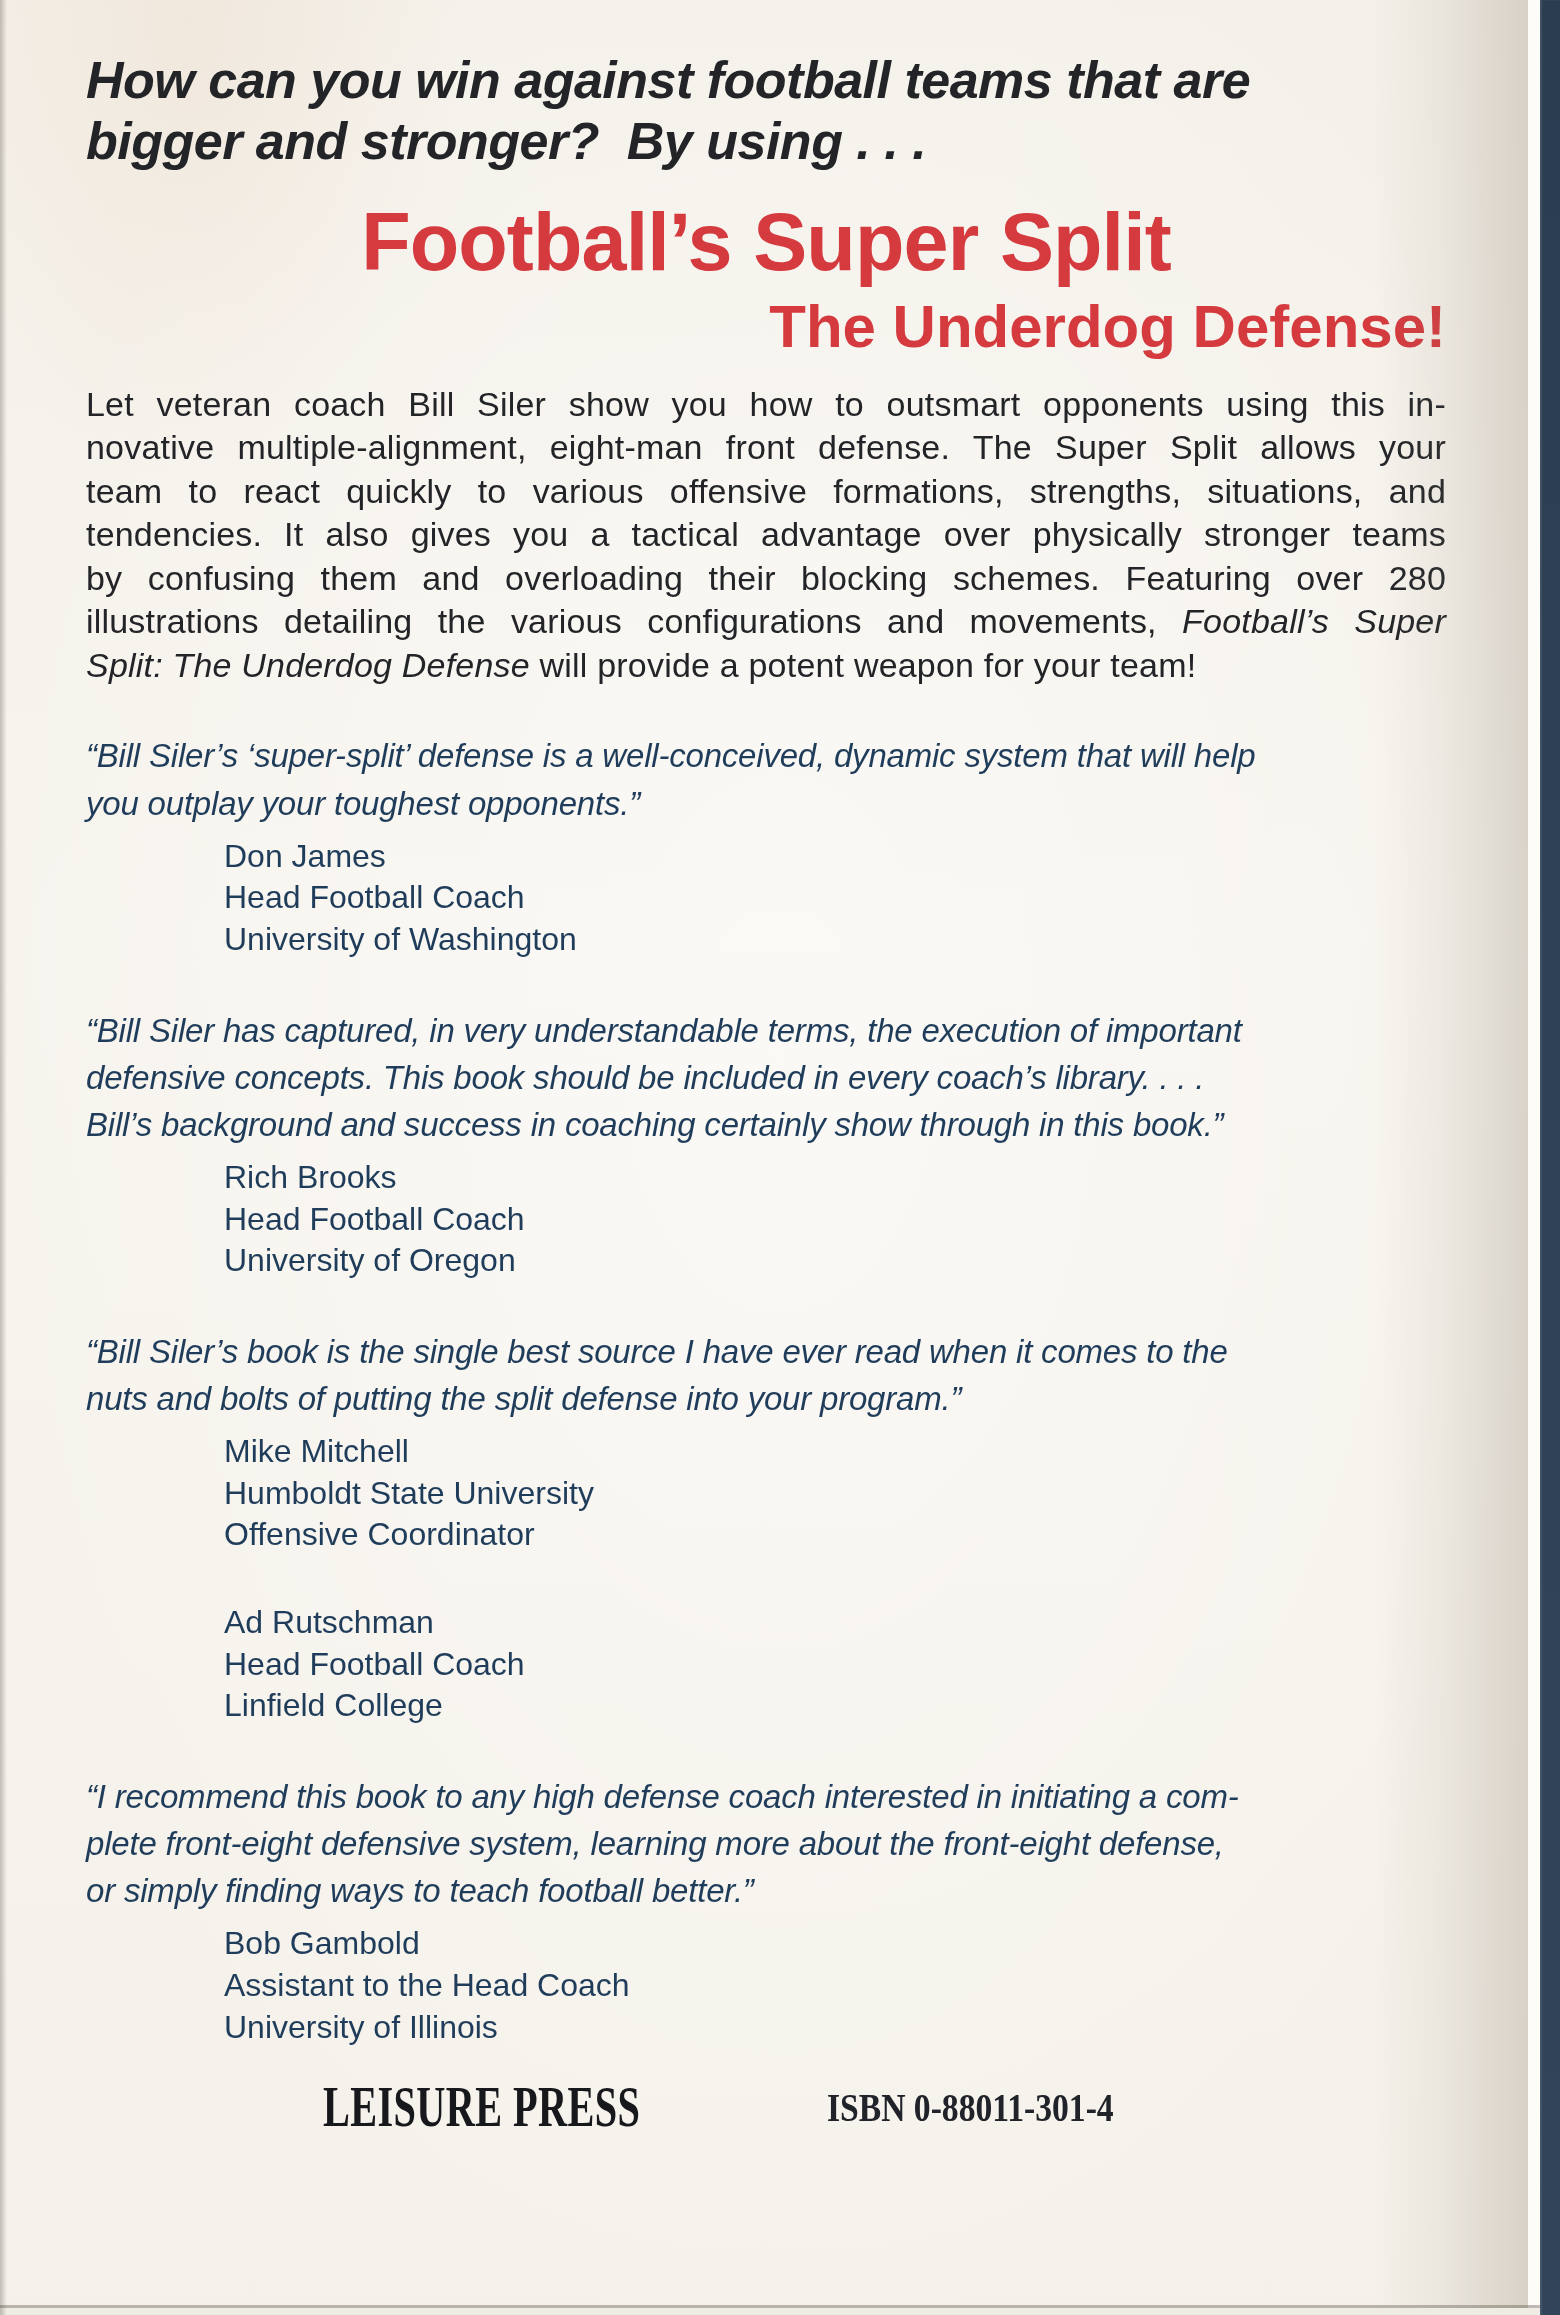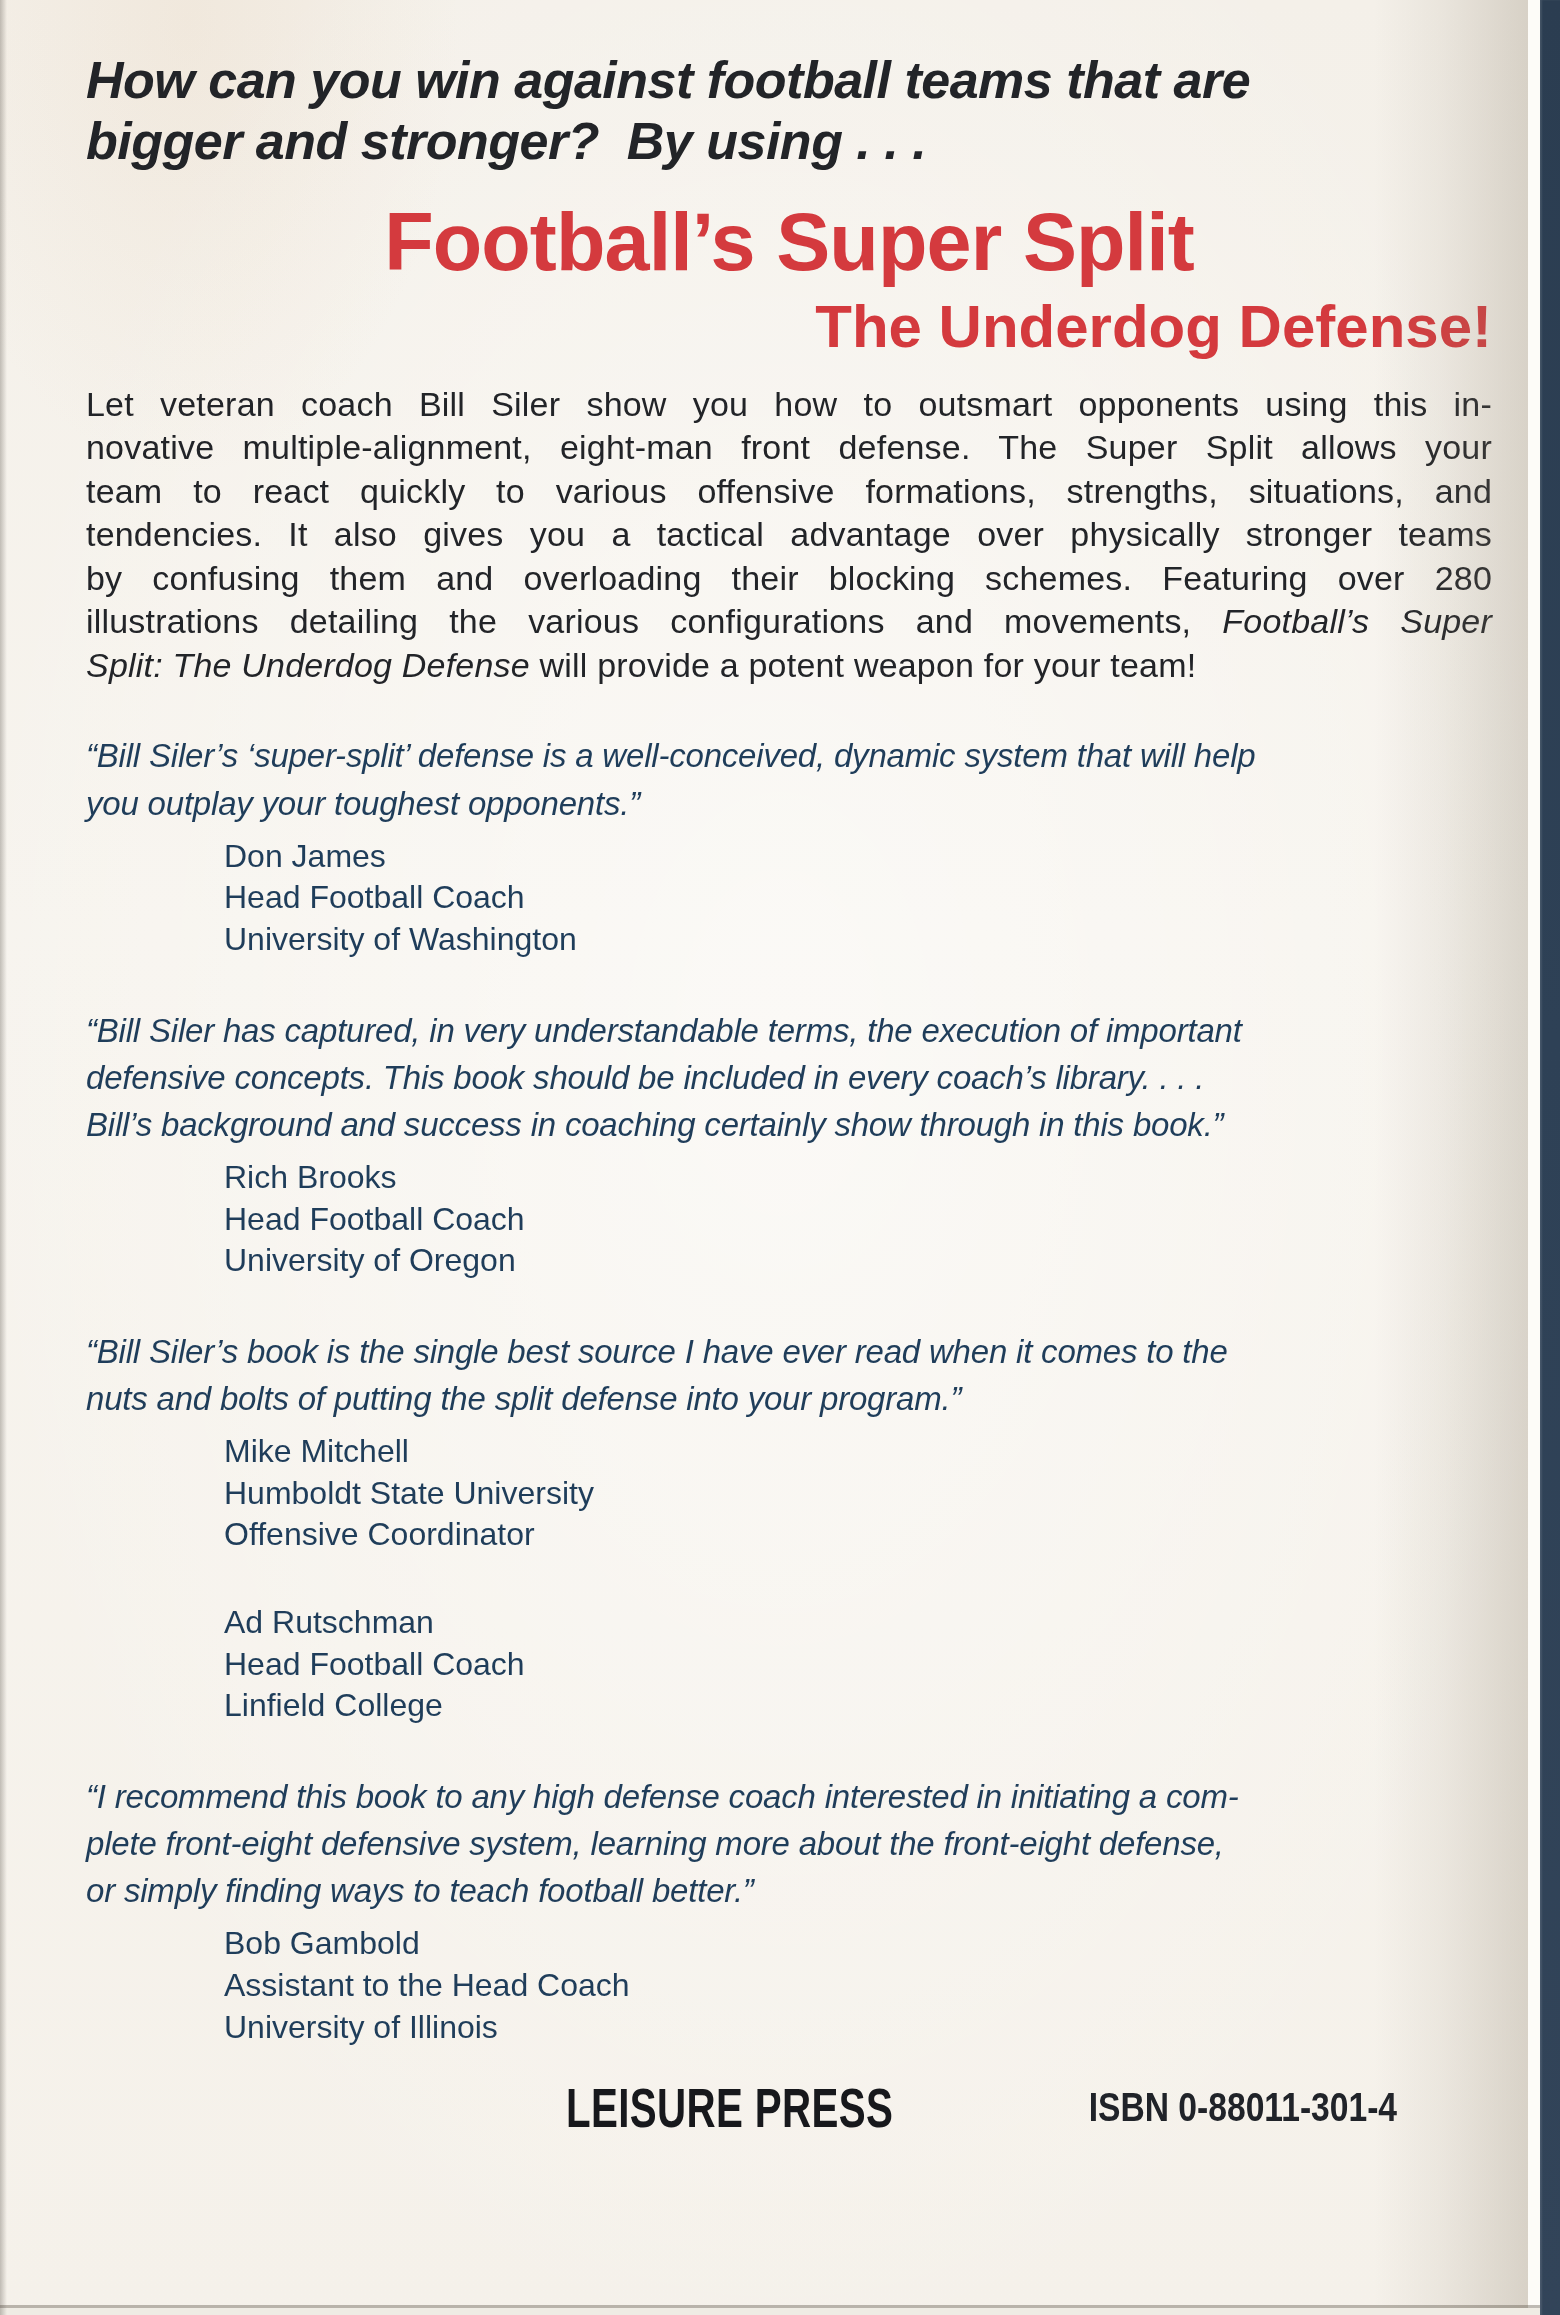--- a/index.html
+++ b/index.html
@@ -10,21 +10,21 @@
     position: relative;
     font-family: "Liberation Sans", sans-serif;
   }
   .page {
     position: absolute; inset: 0;
     background:
       radial-gradient(ellipse at 12% 1%, rgba(224,196,164,0.18), rgba(224,196,164,0) 14%),
       radial-gradient(ellipse at 50% 45%, rgba(255,255,255,0.5), rgba(255,255,255,0) 75%),
       linear-gradient(180deg, #f4f0e9 0%, #f7f4ee 40%, #f5f1ea 100%);
   }
-  .content { position: relative; padding: 50px 68px 0 86px; }
+  .content { position: relative; padding: 50px 114px 0 86px; }
 
   .hook {
     font-size: 52px; font-weight: 700; font-style: italic;
     line-height: 1.18; letter-spacing: -0.5px;
     color: var(--text-black);
   }
   .hook > div, .quote-text > div, .quote-attr > div, .body-para > div { white-space: pre-wrap; }
 
   .title {
     margin: 27px 0 0; text-align: center;
@@ -53,21 +53,21 @@
     color: var(--quote-navy);
   }
   .quote-attr {
     margin: 9px 0 0 138px;
     font-size: 32px; line-height: 1.3;
     color: var(--quote-navy);
   }
 
   .footer {
     margin-top: 27px;
-    display: flex; justify-content: flex-end; align-items: center;
+    display: flex; justify-content: center; align-items: center; font-family: Liberation Serif, serif;
   }
   .publisher {
     font-size: 56px; font-weight: 700; letter-spacing: 0.5px;
     color: #17181c;
     display: inline-block; transform: scaleX(0.72); transform-origin: left center;
   }
   .isbn {
     font-size: 41px; font-weight: 700; letter-spacing: 0px;
     color: #202329;
     display: inline-block; transform: scaleX(0.82); transform-origin: right center;

